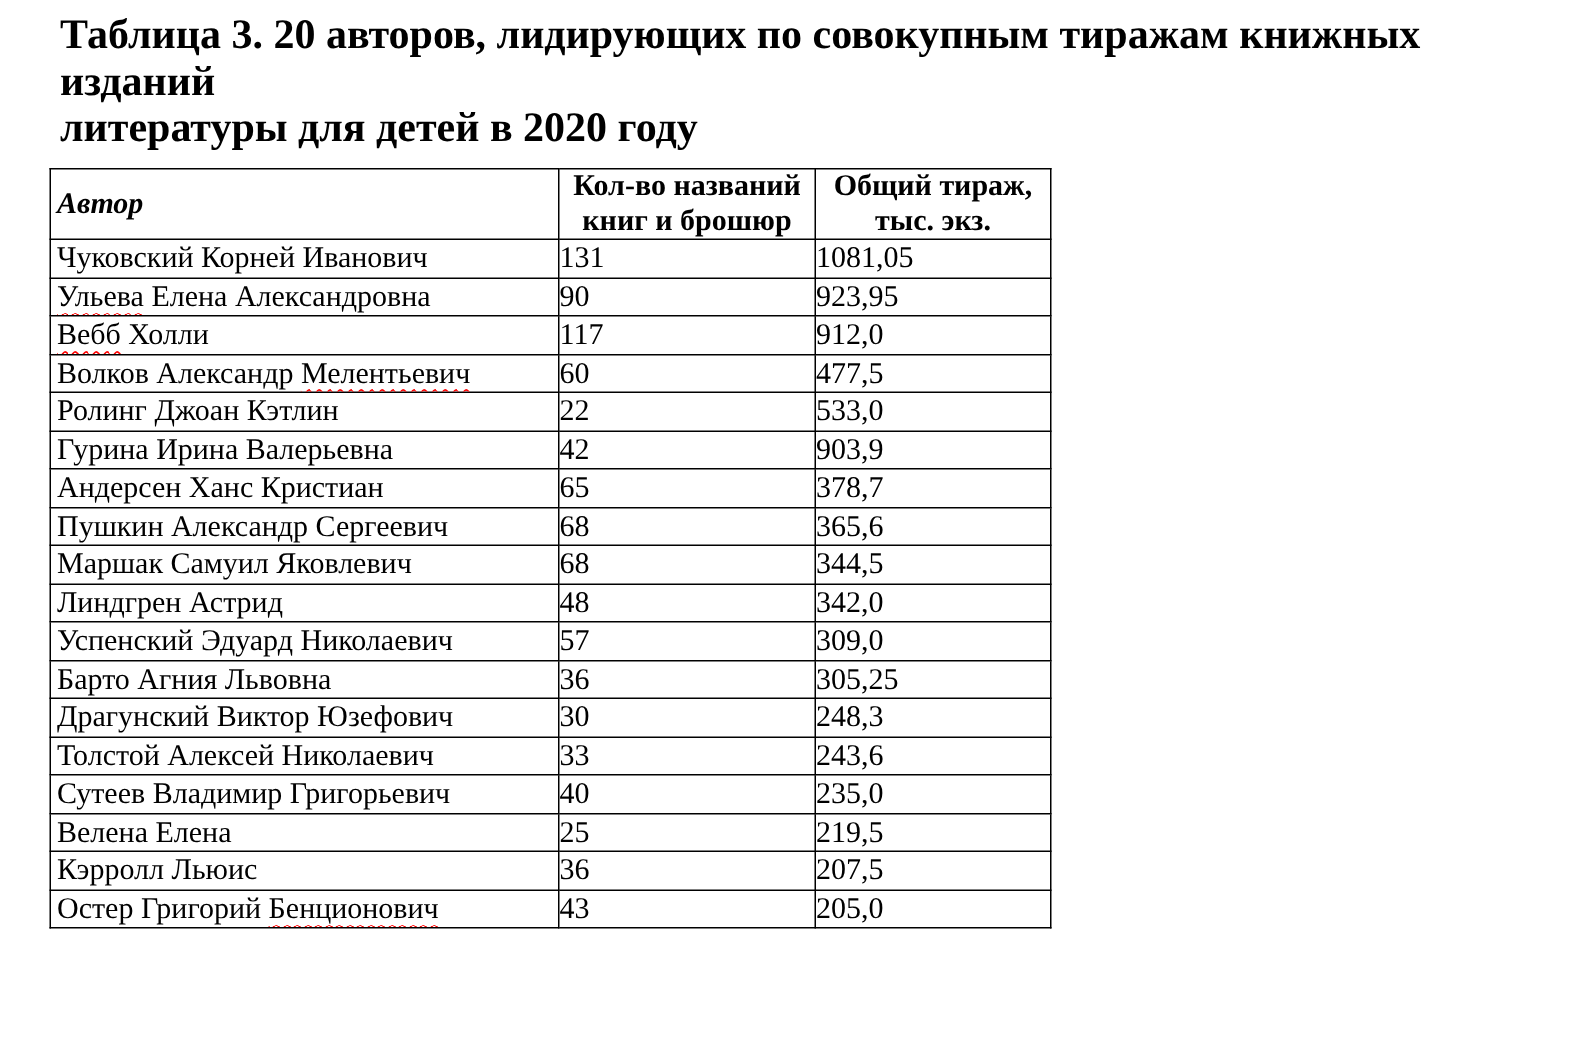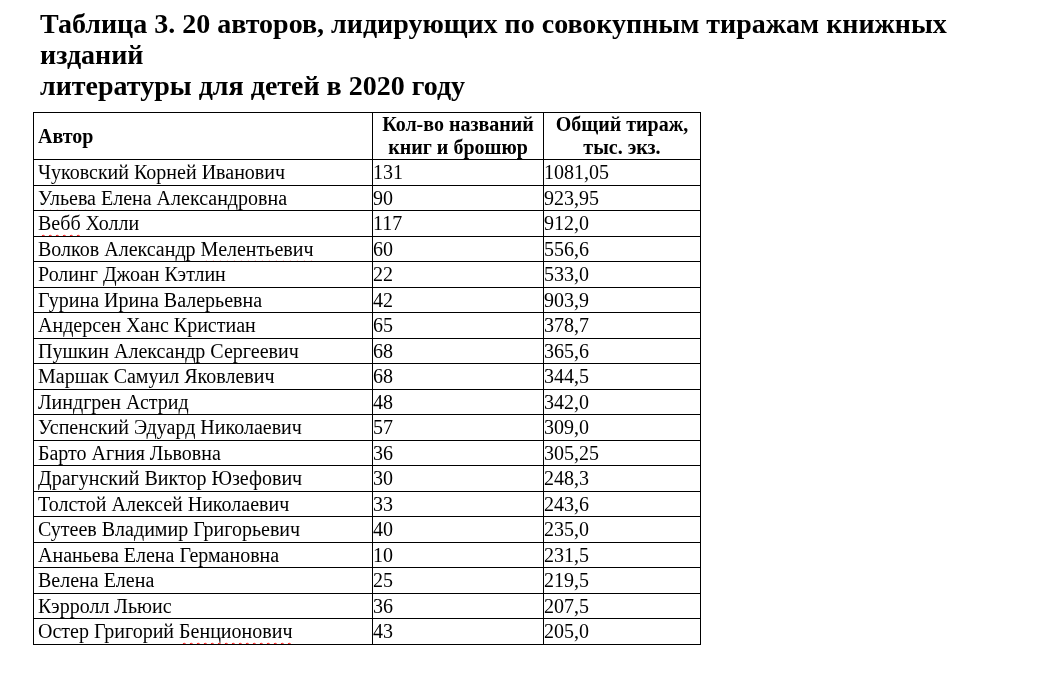--- a/index.html
+++ b/index.html
@@ -44,20 +44,21 @@
     font-weight: bold;
     height: 46px;
     line-height: 23px;
     text-align: center;
     vertical-align: middle;
     white-space: normal;
   }
   th.h-author {
     text-align: left;
     padding-left: 4px;
+    font-style: italic;
   }
   td {
     font-size: 20px;
     height: 24.5px;
     line-height: 24px;
     vertical-align: middle;
   }
   td.author {
     text-align: left;
     padding-left: 4px;
@@ -108,21 +109,21 @@
           <td class="num">923,95</td>
         </tr>
         <tr>
           <td class="author"><span class="misspelled">Вебб</span> Холли</td>
           <td class="num">117</td>
           <td class="num">912,0</td>
         </tr>
         <tr>
           <td class="author">Волков Александр <span class="misspelled">Мелентьевич</span></td>
           <td class="num">60</td>
-          <td class="num">556,6</td>
+          <td class="num">477,5</td>
         </tr>
         <tr>
           <td class="author">Ролинг Джоан Кэтлин</td>
           <td class="num">22</td>
           <td class="num">533,0</td>
         </tr>
         <tr>
           <td class="author">Гурина Ирина Валерьевна</td>
           <td class="num">42</td>
           <td class="num">903,9</td>
@@ -166,25 +167,20 @@
           <td class="author">Толстой Алексей Николаевич</td>
           <td class="num">33</td>
           <td class="num">243,6</td>
         </tr>
         <tr>
           <td class="author">Сутеев Владимир Григорьевич</td>
           <td class="num">40</td>
           <td class="num">235,0</td>
         </tr>
         <tr>
-          <td class="author">Ананьева Елена Германовна</td>
-          <td class="num">10</td>
-          <td class="num">231,5</td>
-        </tr>
-        <tr>
           <td class="author">Велена Елена</td>
           <td class="num">25</td>
           <td class="num">219,5</td>
         </tr>
         <tr>
           <td class="author">Кэрролл Льюис</td>
           <td class="num">36</td>
           <td class="num">207,5</td>
         </tr>
         <tr>

